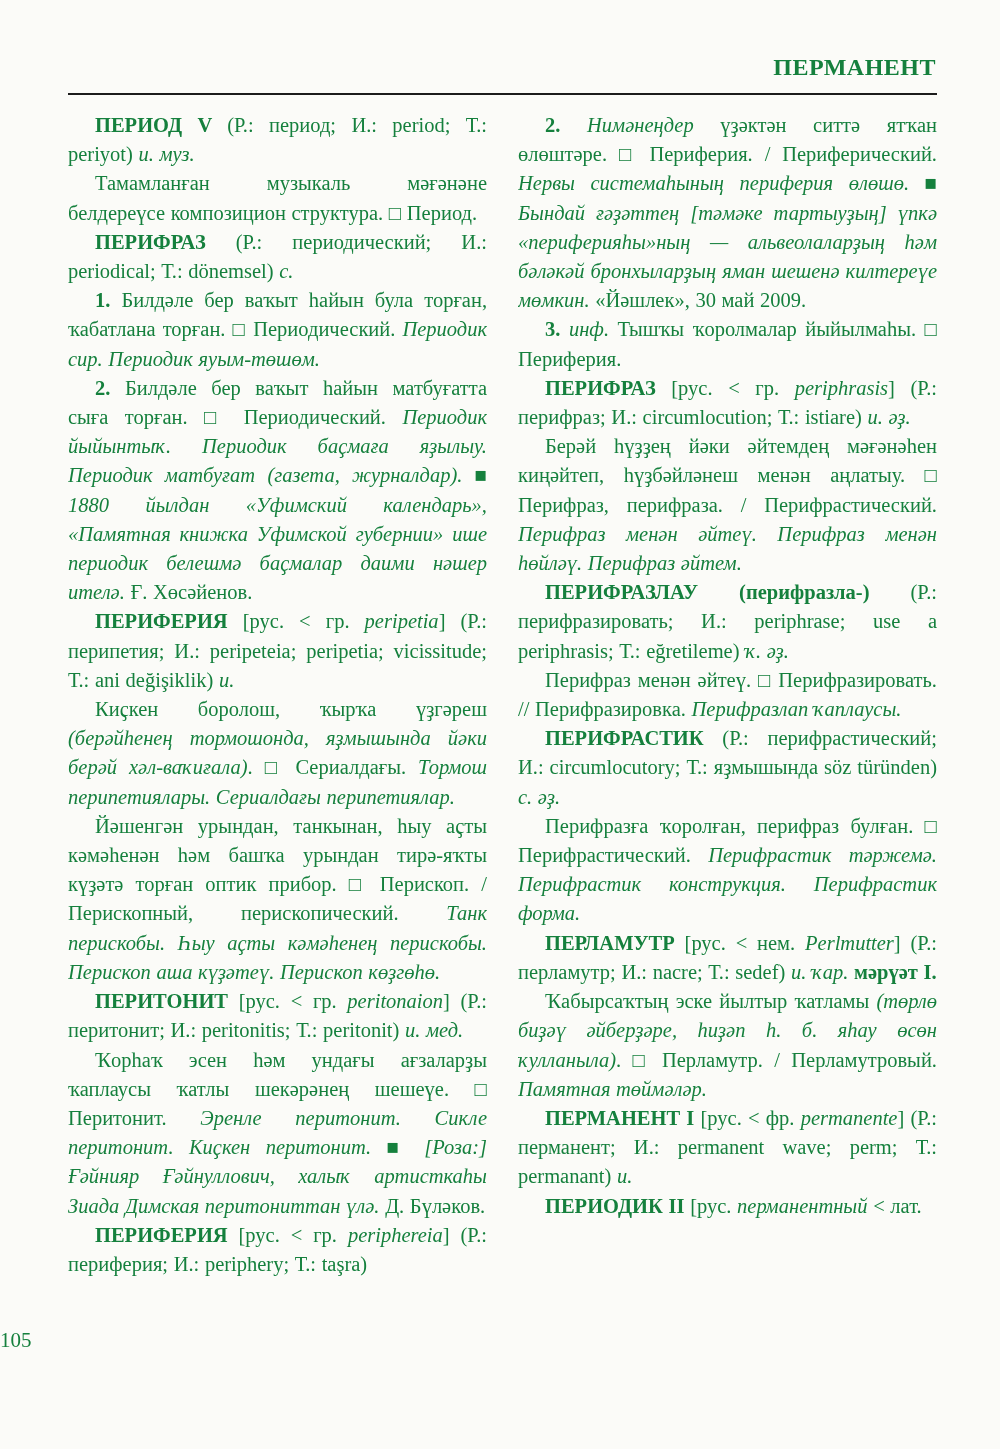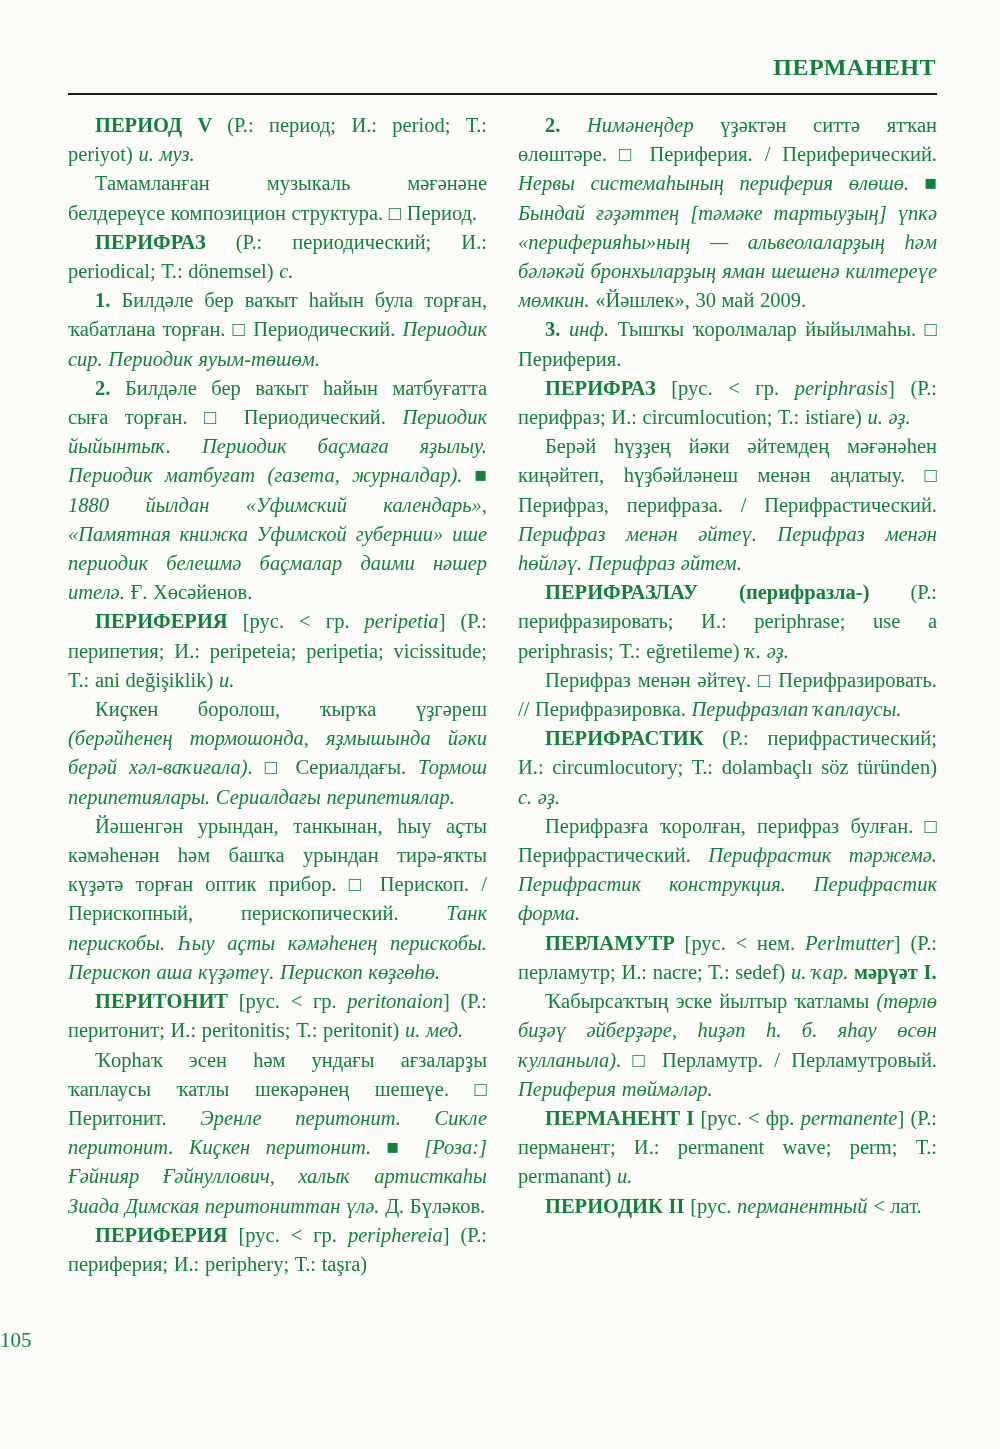--- a/index.html
+++ b/index.html
@@ -78,22 +78,22 @@
         <p class="para"><span>Ҡорһаҡ эсен һәм ундағы ағзаларҙы ҡаплаусы ҡатлы шекәрәнең шешеүе. □ Перитонит. </span><span class="i">Эренле перитонит. Сикле перитонит. Киҫкен перитонит. </span><span>■ </span><span class="i">[Роза:] Ғәйнияр Ғәйнуллович, халыҡ артисткаһы Зиада Димская перитониттан үлә. </span><span>Д. Бүләков.</span></p>
         <p class="para"><span class="b">ПЕРИФЕРИЯ </span><span>[рус. &lt; гр. </span><span class="i">periphereia</span><span>] (Р.: периферия; И.: periphery; Т.: taşra) </span></p>
       </div>
     <div class="column">
         <p class="para"><span class="b">2. </span><span class="i">Нимәнеңдер </span><span>үҙәктән ситтә ятҡан өлөштәре. □ Периферия. / Периферический. </span><span class="i">Нервы системаһының периферия өлөшө. </span><span>■ </span><span class="i">Бындай ғәҙәттең [тәмәке тартыуҙың] үпкә «периферияһы»ның — альвеолаларҙың һәм бәләкәй бронхыларҙың яман шешенә килтереүе мөмкин. </span><span>«Йәшлек», 30 май 2009.</span></p>
         <p class="para"><span class="b">3. </span><span class="i">инф. </span><span>Тышҡы ҡоролмалар йыйылмаһы. □ Периферия.</span></p>
         <p class="para"><span class="b">ПЕРИФРАЗ </span><span>[рус. &lt; гр. </span><span class="i">periphrasis</span><span>] (Р.: перифраз; И.: circumlocution; Т.: istiare) </span><span class="i">и. әҙ.</span></p>
         <p class="para"><span>Берәй һүҙҙең йәки әйтемдең мәғәнәһен киңәйтеп, һүҙбәйләнеш менән аңлатыу. □ Перифраз, перифраза. / Перифрастический. </span><span class="i">Перифраз менән әйтеү. Перифраз менән һөйләү. Перифраз әйтем.</span></p>
         <p class="para"><span class="b">ПЕРИФРАЗЛАУ (перифразла-) </span><span>(Р.: перифразировать; И.: periphrase; use a periphrasis; Т.: eğretileme) </span><span class="i">ҡ. әҙ.</span></p>
         <p class="para"><span>Перифраз менән әйтеү. □ Перифразировать. // Перифразировка. </span><span class="i">Перифразлап ҡаплаусы.</span></p>
-        <p class="para"><span class="b">ПЕРИФРАСТИК </span><span>(Р.: перифрастический; И.: circumlocutory; Т.: dolambaçlı söz türünden) </span><span class="i">с. әҙ.</span></p>
+        <p class="para"><span class="b">ПЕРИФРАСТИК </span><span>(Р.: перифрастический; И.: circumlocutory; Т.: яҙмышында söz türünden) </span><span class="i">с. әҙ.</span></p>
         <p class="para"><span>Перифразға ҡоролған, перифраз булған. □ Перифрастический. </span><span class="i">Перифрастик тәржемә. Перифрастик конструкция. Перифрастик форма.</span></p>
         <p class="para"><span class="b">ПЕРЛАМУТР </span><span>[рус. &lt; нем. </span><span class="i">Perlmutter</span><span>] (Р.: перламутр; И.: nacre; Т.: sedef) </span><span class="i">и. ҡар. </span><span class="b">мәрүәт I.</span></p>
-        <p class="para"><span>Ҡабырсаҡтың эске йылтыр ҡатламы </span><span class="i">(төрлө биҙәү әйберҙәре, һиҙәп һ. б. яһау өсөн ҡулланыла)</span><span>. □ Перламутр. / Перламутровый. </span><span class="i">Периферия төймәләр.</span></p>
+        <p class="para"><span>Ҡабырсаҡтың эске йылтыр ҡатламы </span><span class="i">(төрлө биҙәү әйберҙәре, һиҙәп һ. б. яһау өсөн ҡулланыла)</span><span>. □ Перламутр. / Перламутровый. </span><span class="i">Памятная төймәләр.</span></p>
         <p class="para"><span class="b">ПЕРМАНЕНТ I </span><span>[рус. &lt; фр. </span><span class="i">permanente</span><span>] (Р.: перманент; И.: permanent wave; perm; Т.: permanant) </span><span class="i">и.</span></p>
         <p class="para"><span class="b">ПЕРИОДИК II </span><span>[рус. </span><span class="i">перманентный</span><span> &lt; лат. </span></p>
       </div>
   </div>
   <div class="footer">105</div>
 </div>
 
 </body></html>

